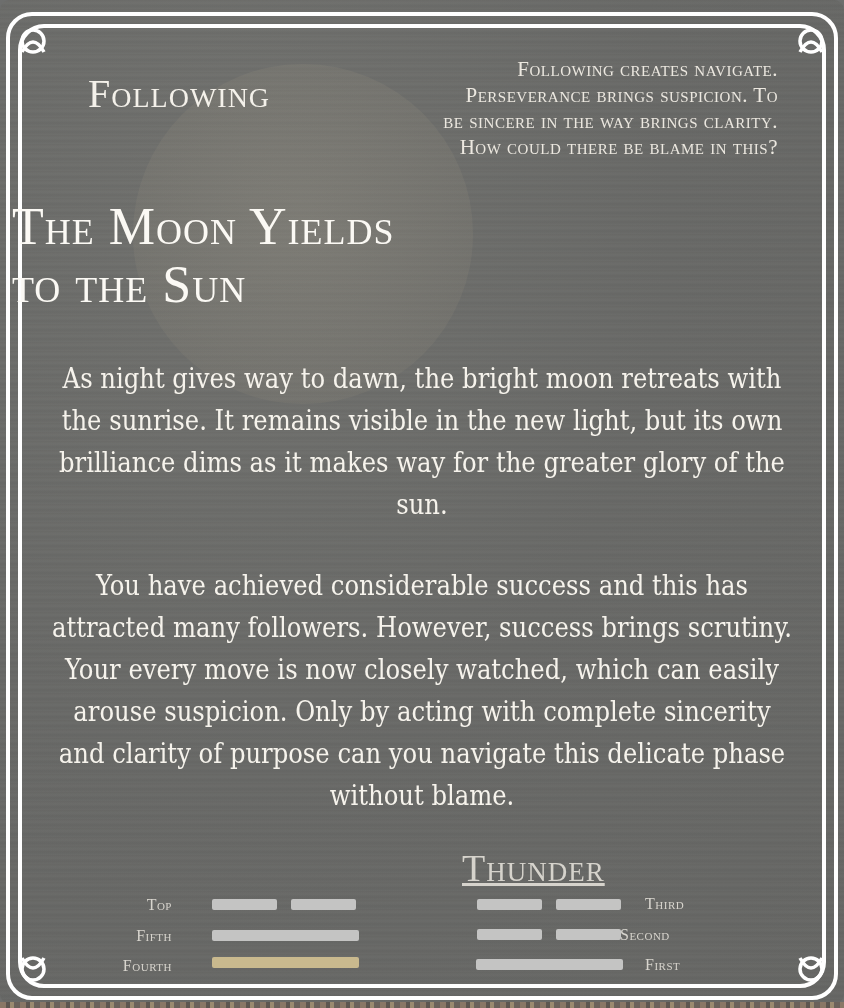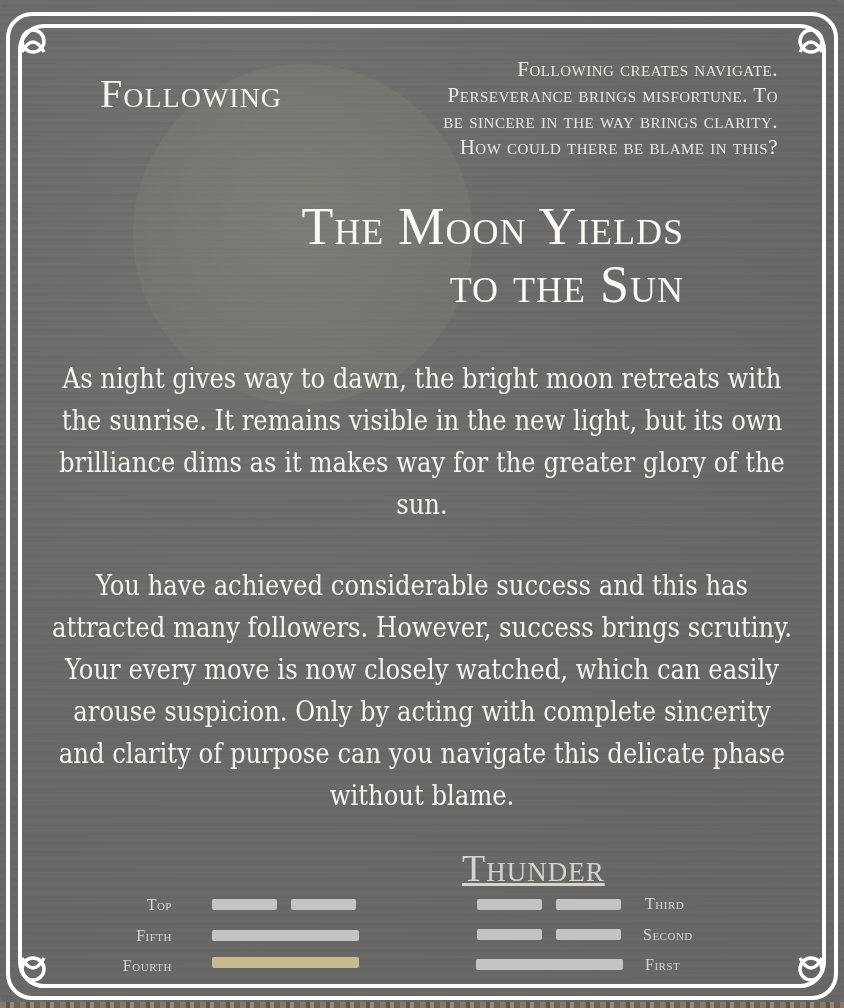--- a/index.html
+++ b/index.html
@@ -26,31 +26,31 @@
   }
   .frame-outer, .frame-inner {
     position: absolute; border: 4px solid #ffffff; border-radius: 26px; box-sizing: border-box;
   }
   .frame-outer { left: 6px; top: 12px; width: 832px; height: 988px; }
   .frame-inner { left: 18px; top: 24px; width: 808px; height: 964px; }
   .knot {
     position: absolute; width: 38px; height: 38px;
   }
   .section-title {
-    position: absolute; left: 100px; top: 70px;
+    position: absolute; left: 88px; top: 70px;
     font-size: 40px; color: #f4f1ea; font-variant: small-caps; letter-spacing: 1px;
     font-family: "Liberation Serif", serif;
   }
   .judgement {
     position: absolute; right: 66px; top: 56px; width: 420px;
     text-align: right; color: #ece8e0; font-size: 21px; line-height: 26px;
     font-variant: small-caps; letter-spacing: 0.5px;
   }
   .main-title {
-    position: absolute; left: 0; top: 198px; width: 684px; text-align: right;
+    position: absolute; left: 12px; top: 198px; width: 684px; text-align: left;
     color: #fbf9f4; font-size: 52px; line-height: 58px; font-variant: small-caps; letter-spacing: 1px;
   }
   .body-text {
     position: absolute; left: 50px; width: 744px; text-align: center;
     color: #f6f3ec; font-size: 27px; line-height: 42px;
     font-family: "DejaVu Serif", serif; font-stretch: condensed;
   }
   .p1 { top: 358px; }
   .p2 { top: 565px; }
   .trigram-name {
@@ -87,21 +87,21 @@
   </svg>
   <svg class="knot" style="left:792px;top:950px;" viewBox="0 0 38 38">
     <circle cx="19" cy="19" r="11" fill="none" stroke="#fff" stroke-width="3.5"></circle>
     <path d="M8 8 Q19 28 30 8" fill="none" stroke="#fff" stroke-width="3.5"></path>
   </svg>
 
   <div class="section-title">Following</div>
 
   <div class="judgement">
     <div>Following creates navigate.</div>
-    <div>Perseverance brings misfortune. To</div>
+    <div>Perseverance brings suspicion. To</div>
     <div>be sincere in the way brings clarity.</div>
     <div>How could there be blame in this?</div>
   </div>
 
   <div class="main-title">
     <div>The Moon Yields</div>
     <div>to the Sun</div>
   </div>
 
   <div class="body-text p2">You have achieved considerable success and this has attracted many followers. However, success brings scrutiny. Your every move is now closely watched, which can easily arouse suspicion. Only by acting with complete sincerity and clarity of purpose can you navigate this delicate phase without blame.</div>
@@ -119,19 +119,19 @@
   <div class="bar gold" style="left:212px;top:957px;width:147px;"></div>
 
   <div class="trigram-name" style="left:462px;top:846px;text-decoration:underline;">Thunder</div>
 
   <div class="bar" style="left:477px;top:899px;width:65px;"></div>
   <div class="bar" style="left:556px;top:899px;width:65px;"></div>
   <div class="line-label" style="left:645px;top:895px;">Third</div>
 
   <div class="bar" style="left:477px;top:929px;width:65px;"></div>
   <div class="bar" style="left:556px;top:929px;width:65px;"></div>
-  <div class="line-label" style="left:643px;top:926px;">Second</div>
+  <div class="line-label" style="left:620px;top:926px;">Second</div>
 
   <div class="bar" style="left:476px;top:959px;width:147px;"></div>
   <div class="line-label" style="left:645px;top:956px;">First</div>
 </div>
 
 <div class="bottom-strip"></div>
 
 </body></html>

